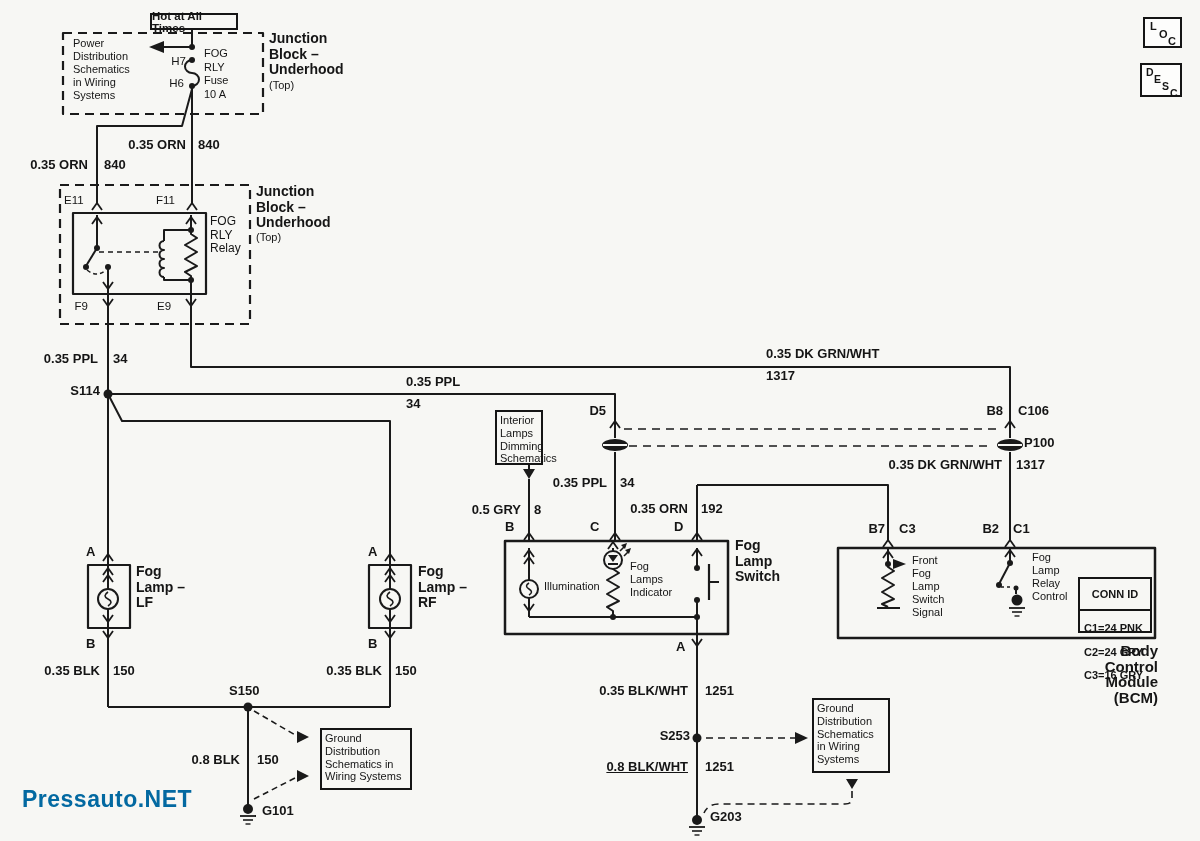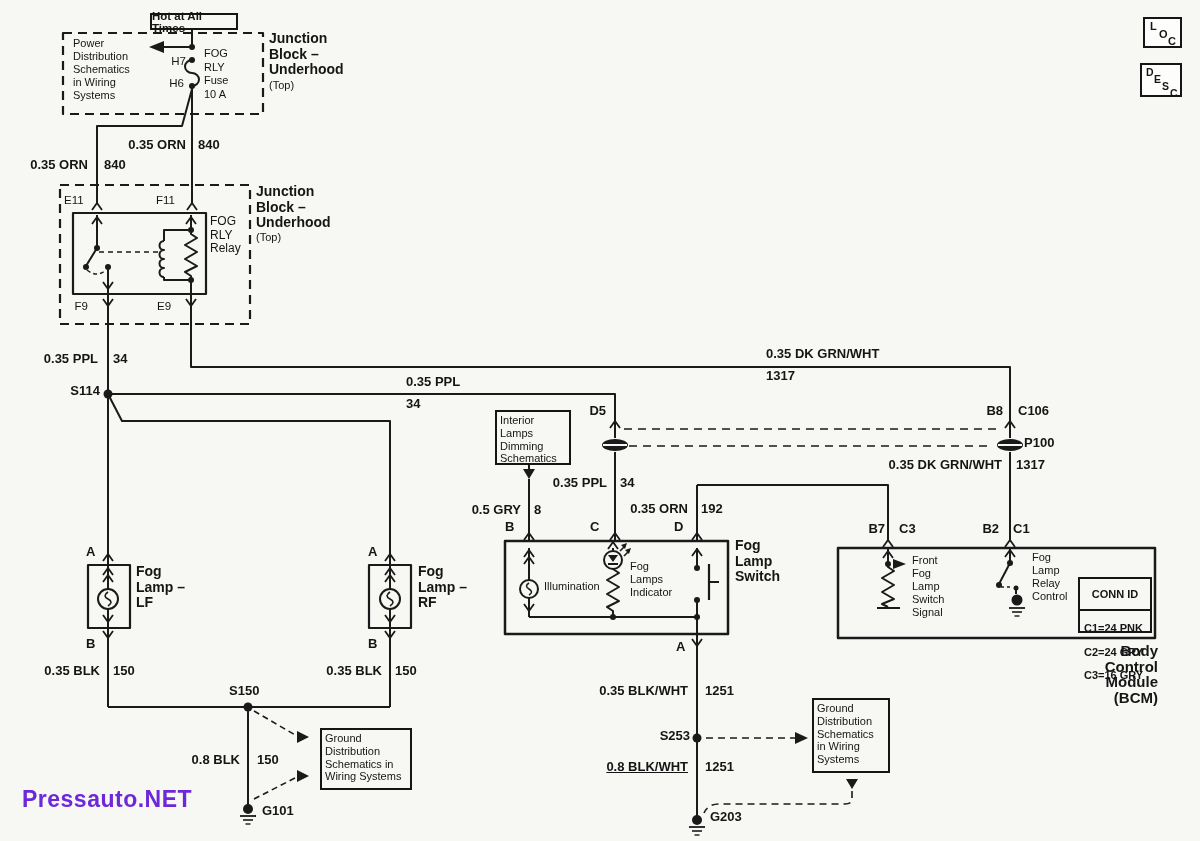--- a/index.html
+++ b/index.html
@@ -16,21 +16,21 @@
   .bcmL{font-size:15px;font-weight:700;line-height:15.5px;text-align:right;}
   .r{text-align:right;}
   .box{position:absolute;border:2px solid #151515;background:transparent;box-sizing:border-box;}
   .hotbox{display:flex;align-items:center;justify-content:center;font-size:11.5px;font-weight:700;}
   .refbox{font-size:11px;font-weight:400;line-height:12.8px;padding:2px 3px;white-space:pre-line;}
   .connid{font-size:11px;font-weight:700;}
   .connid .hd{text-align:center;border-bottom:2px solid #151515;padding:9px 0;}
   .connid .rw{padding:11px 0 0 4px;line-height:12.6px;}
   .cornerbtn{position:absolute;border:2px solid #151515;background:#fdfdfc;box-sizing:border-box;cursor:pointer;}
   .cornerbtn span{position:absolute;font-weight:700;font-size:11px;}
-  .wm{font-size:23px;font-weight:700;color:#6d28d9;letter-spacing:0.5px;}
+  .wm{font-size:23px;font-weight:700;color:#0369a1;letter-spacing:0.5px;}
 </style>
 </head>
 <body>
 
 <div id="stage">
 
 <svg width="1200" height="841" viewBox="0 0 1200 841" fill="none" stroke="#1a1a1a" stroke-width="2" stroke-linejoin="round">
 
   <g>
     <rect x="63" y="33" width="200" height="81" stroke-dasharray="9,6" stroke-width="2.2"></rect>
@@ -252,21 +252,21 @@
 <div class="lbl w" style="left:766px;top:347px;">0.35 DK GRN/WHT</div>
 <div class="lbl w" style="left:766px;top:369px;">1317</div>
 <div class="lbl w" style="left:406px;top:375px;">0.35 PPL</div>
 <div class="lbl w" style="left:406px;top:397px;">34</div>
 
 <div class="lbl w r" style="left:578px;top:404px;width:28px;">D5</div>
 <div class="lbl w r" style="left:976px;top:404px;width:27px;">B8</div>
 <div class="lbl w" style="left:1018px;top:404px;">C106</div>
 <div class="lbl w" style="left:1024px;top:436px;">P100</div>
 
-<div class="box refbox" style="left:495px;top:410px;width:76px;height:55px;">Interior
+<div class="box refbox" style="left:495px;top:410px;width:48px;height:55px;">Interior
 Lamps
 Dimming
 Schematics</div>
 
 <div class="lbl w r" style="left:862px;top:458px;width:140px;">0.35 DK GRN/WHT</div>
 <div class="lbl w" style="left:1016px;top:458px;">1317</div>
 <div class="lbl w r" style="left:540px;top:476px;width:67px;">0.35 PPL</div>
 <div class="lbl w" style="left:620px;top:476px;">34</div>
 <div class="lbl w r" style="left:460px;top:503px;width:61px;">0.5 GRY</div>
 <div class="lbl w" style="left:534px;top:503px;">8</div>

